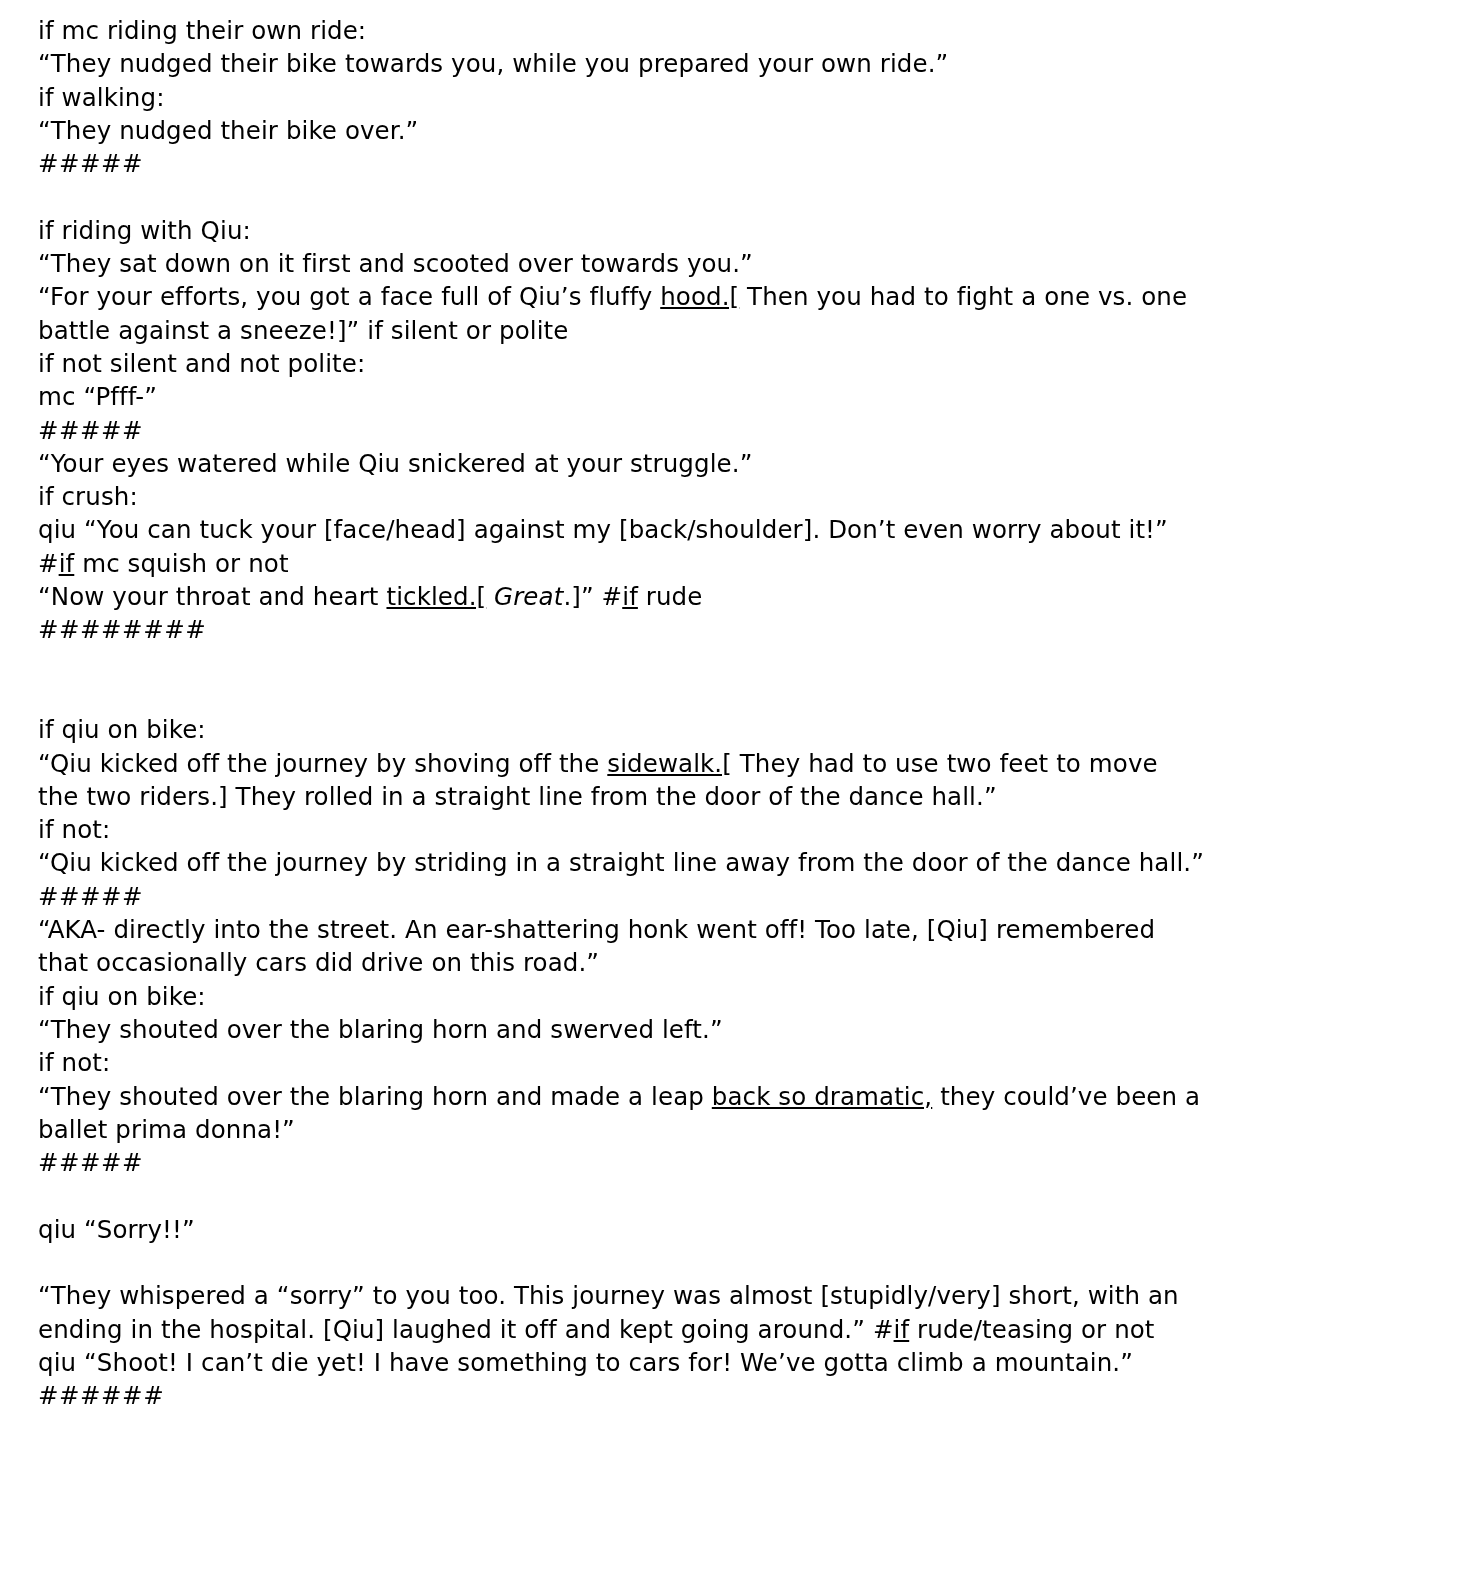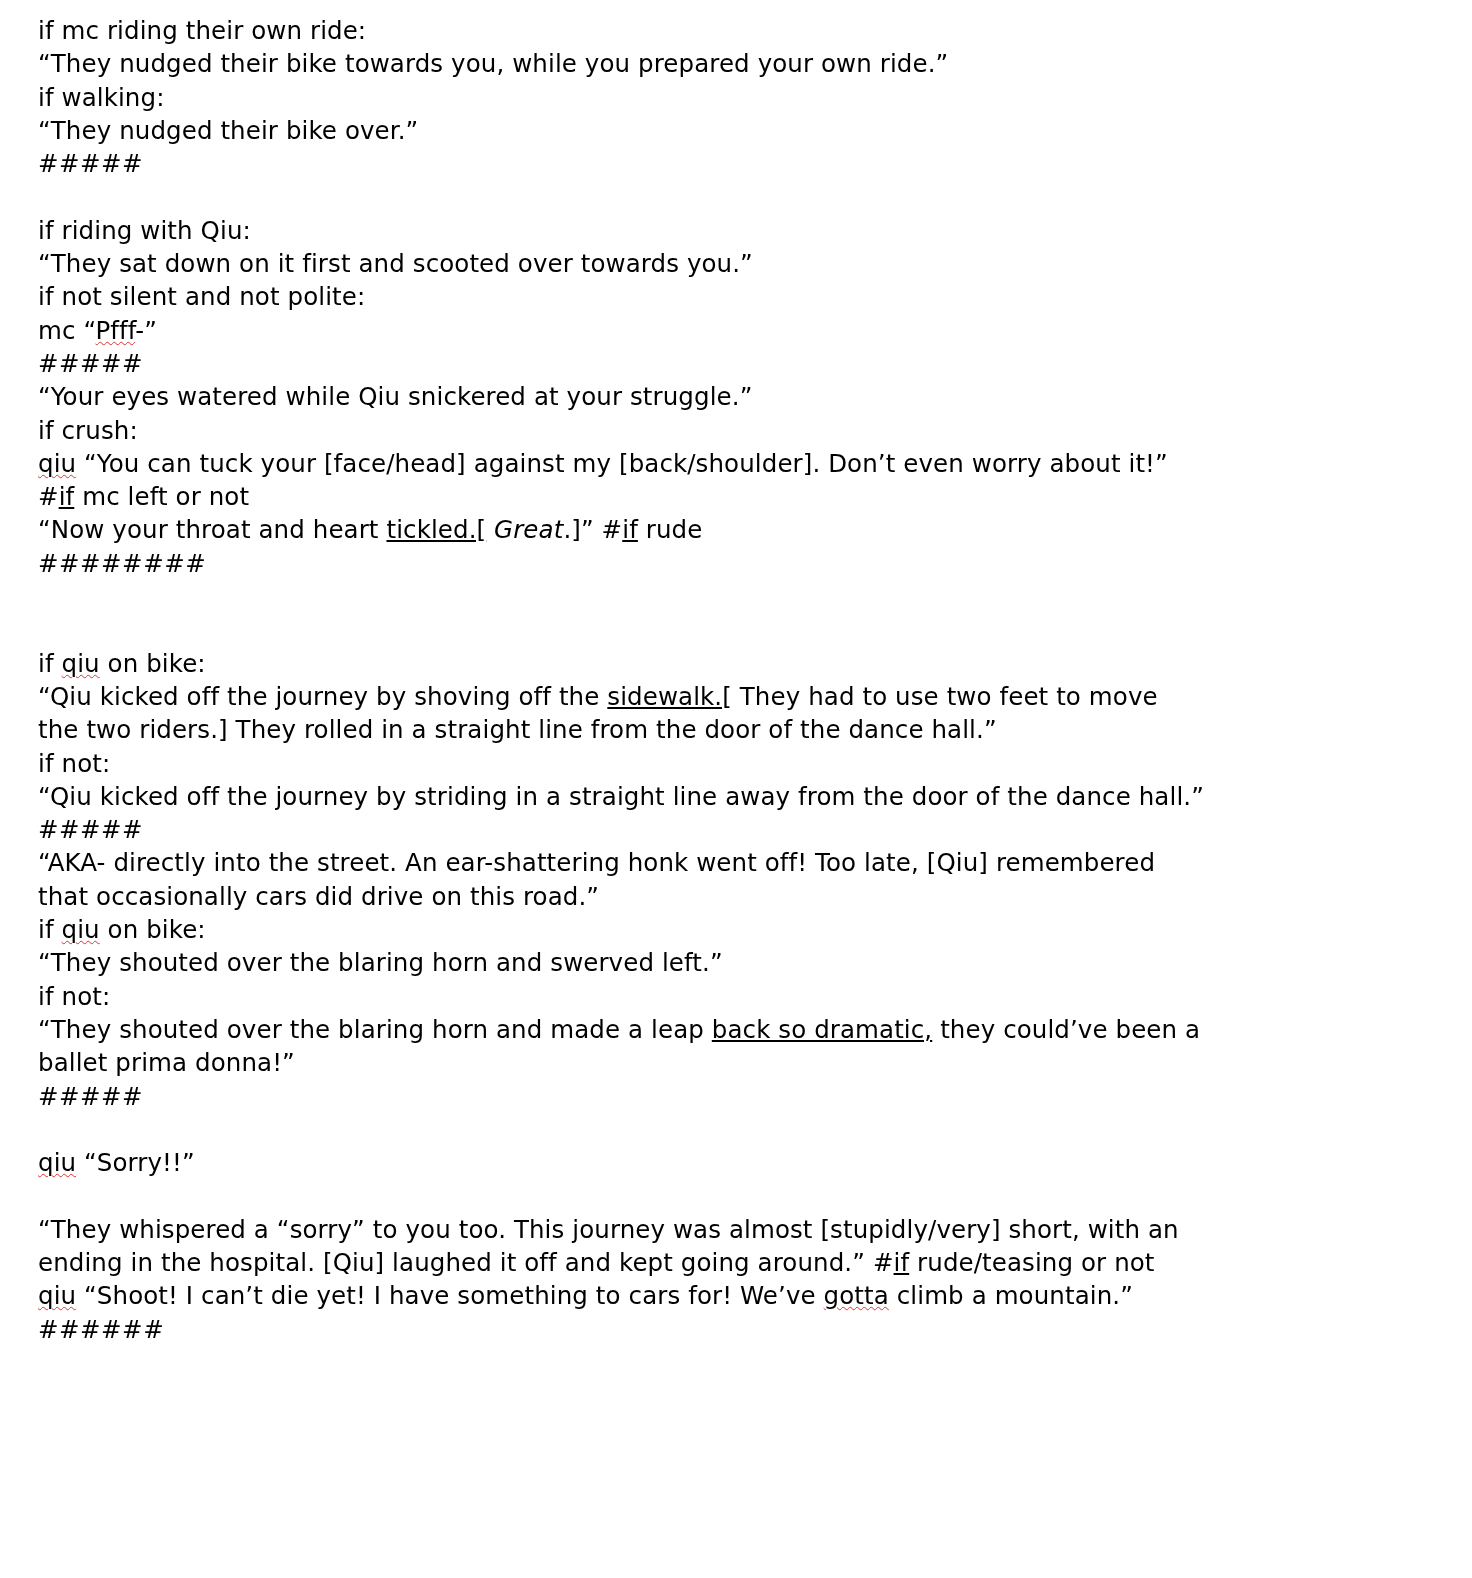--- a/index.html
+++ b/index.html
@@ -27,47 +27,47 @@
   }
   .blank {
     height: 33.3px;
   }
   .b { font-weight: normal; }
   .i { font-style: italic; }
   
   .u { text-decoration: underline; }
   
   .sq {
-    text-decoration: underline;
     text-decoration-style: wavy;
     text-decoration-color: #e03030;
     text-decoration-thickness: 1px;
     text-underline-offset: 2px;
     margin-top: 48px;
   }
   .hash { letter-spacing: 0.5px; }
 </style>
 </head>
 <body>
 
 <div class="page" id="doc">
     <div class="line"><span>if mc riding their own ride:</span></div>
     <div class="line"><span>“They nudged their bike towards you, while you prepared your own ride.”</span></div>
     <div class="line"><span>if walking:</span></div>
     <div class="line"><span>“They nudged their bike over.”</span></div>
     <div class="line"><span class="hash">#####</span></div>
     <div class="blank"></div>
     <div class="line"><span class="b">if riding with Qiu:</span></div>
     <div class="line"><span>“They sat down on it first and scooted over towards you.”</span></div>
+    <div class="line"><span>“For your efforts, you got a face full of Qiu’s fluffy </span><span class="u">hood.[</span><span> Then you had to fight a one vs. one battle against a sneeze!]” if silent or polite</span></div>
     <div class="line"><span>if not silent and not polite:</span></div>
     <div class="line"><span>mc “</span><span class="sq">Pfff</span><span>-”</span></div>
     <div class="line"><span class="hash">#####</span></div>
     <div class="line"><span>“Your eyes watered while Qiu snickered at your struggle.”</span></div>
     <div class="line"><span>if crush:</span></div>
-    <div class="line"><span class="sq">qiu</span><span> “You can tuck your [face/head] against my [back/shoulder]. Don’t even worry about it!” #</span><span class="u">if</span><span> mc left or not</span></div>
+    <div class="line"><span class="sq">qiu</span><span> “You can tuck your [face/head] against my [back/shoulder]. Don’t even worry about it!” #</span><span class="u">if</span><span> mc squish or not</span></div>
     <div class="line"><span>“Now your throat </span><span class="b">and</span><span> heart </span><span class="u">tickled.[</span><span> </span><span class="i">Great</span><span>.]” #</span><span class="u">if</span><span> rude</span></div>
     <div class="line"><span class="hash">########</span></div>
     <div class="blank"></div>
     <div class="blank"></div>
     <div class="line"><span>if </span><span class="sq">qiu</span><span> on bike:</span></div>
     <div class="line"><span>“Qiu kicked off the journey by shoving off the </span><span class="u">sidewalk.[</span><span> They had to use two feet to move the two riders.] They rolled in a straight line from the door of the dance hall.”</span></div>
     <div class="line"><span>if not:</span></div>
     <div class="line"><span>“Qiu kicked off the journey by striding in a straight line away from the door of the dance hall.”</span></div>
     <div class="line"><span class="hash">#####</span></div>
     <div class="line"><span>“AKA- directly into the street. An ear-shattering honk went off! Too late, [Qiu] remembered that occasionally cars did drive on this road.”</span></div>

